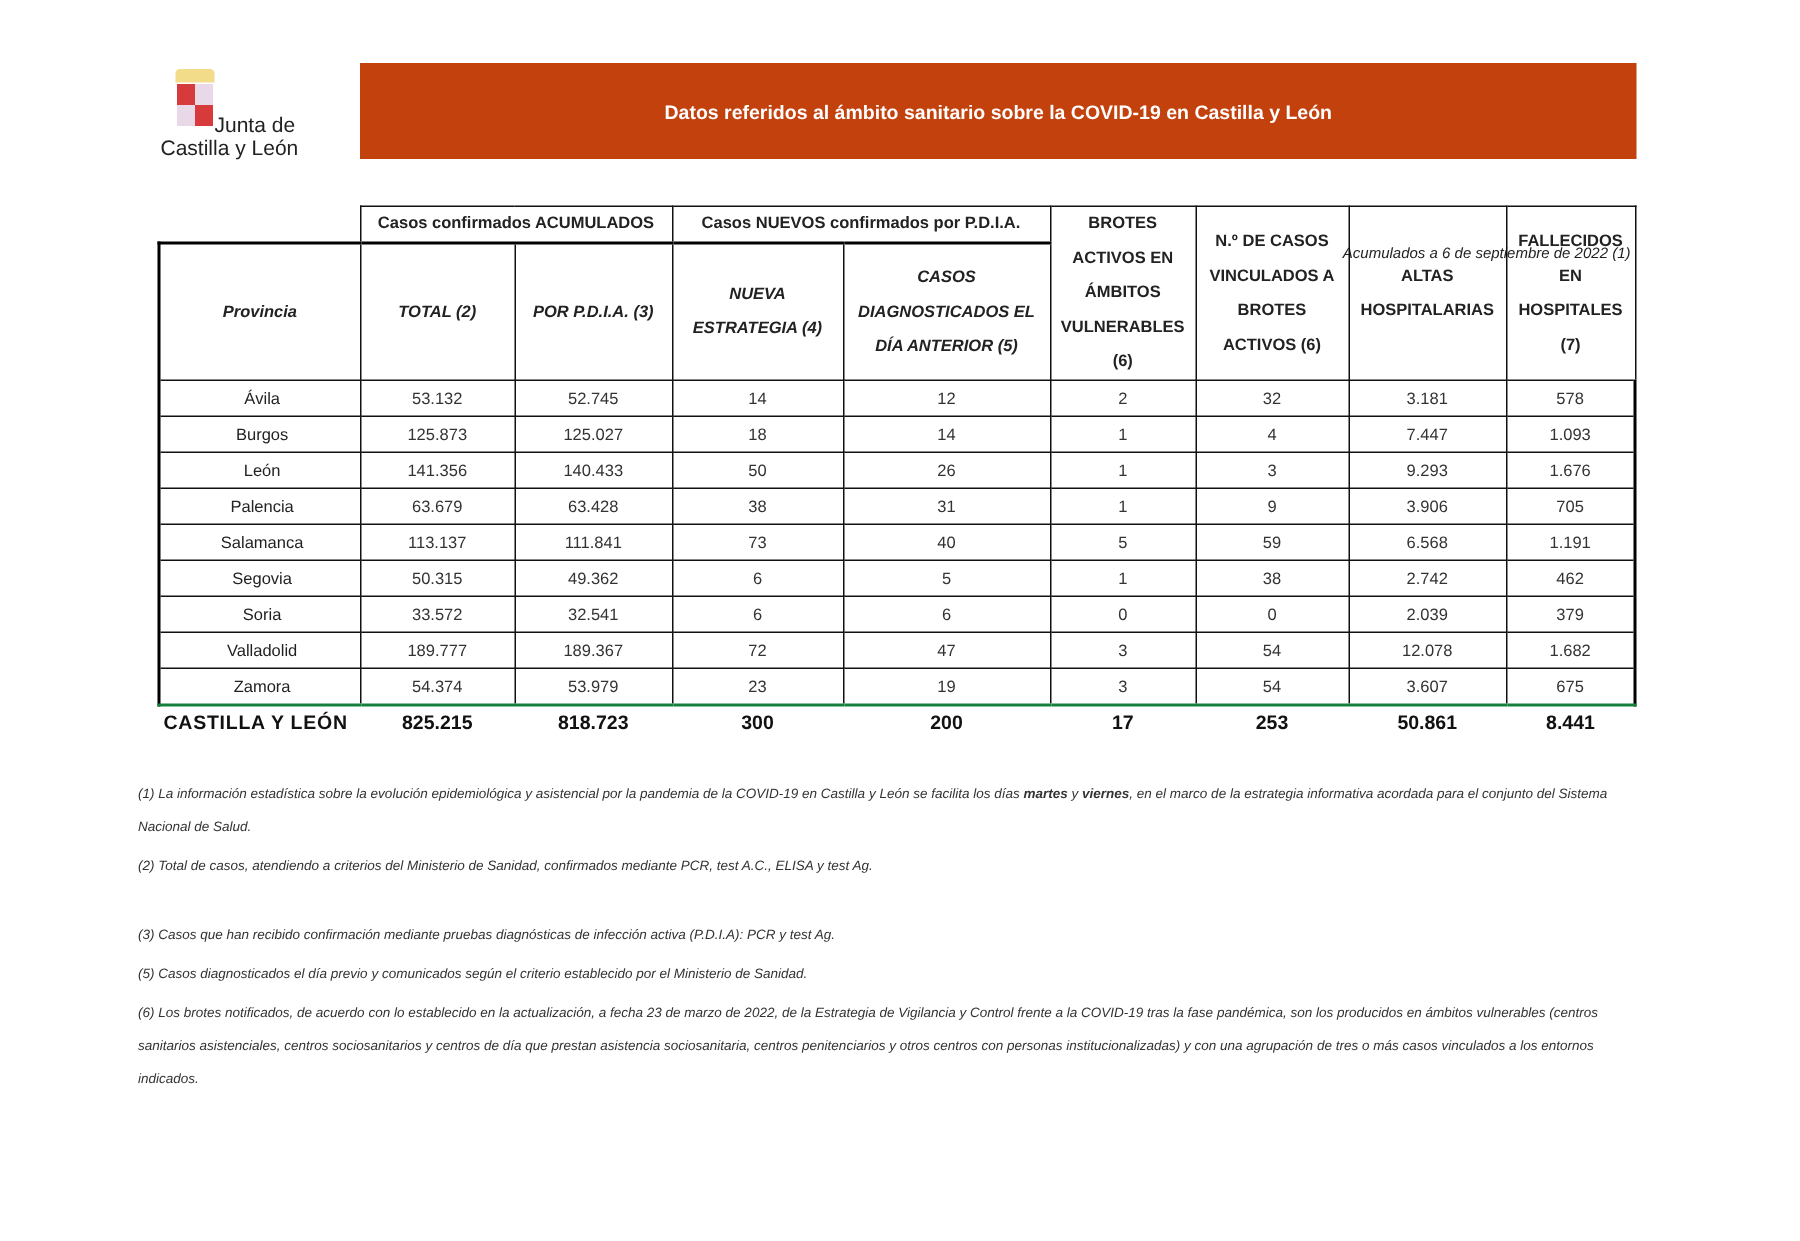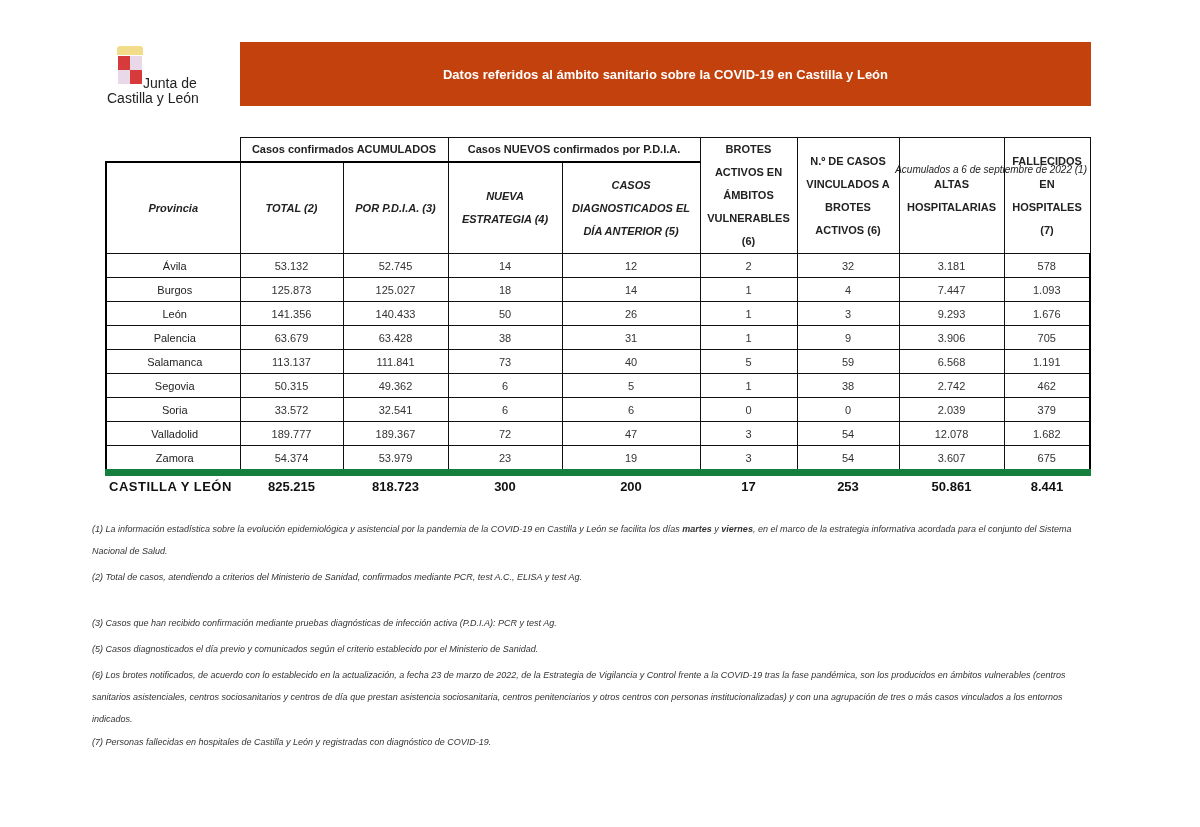--- a/index.html
+++ b/index.html
@@ -29,21 +29,21 @@
       padding: 0; font-weight: normal; color: #333; }
   table.data th { font-weight: bold; color: #222; line-height: 23px; }
   .grp { height: 24px; }
   .hdr-row th { height: 89px; }
   .noborder { border: none !important; }
   .outer-left { border-left: 2px solid #000 !important; }
   .outer-top { border-top: 2px solid #000 !important; font-style: italic; }
   .outer-right { border-right: 2px solid #000 !important; }
   .prov { text-align: center; font-weight: bold; color: #222 !important; padding-left: 3px !important; }
   tr.row td { height: 23px; }
-  tr.last td { border-bottom: 7px solid #15803d; }
+  tr.last td { border-bottom: 2px solid #15803d; }
   tr.total td { border: none; font-weight: bold; font-size: 13px; color: #111; height: 20px; }
   tr.total td.tlabel { text-align: left; padding-left: 3px; letter-spacing: 0.5px; }
 
   .notes { position: absolute; left: 92px; top: 518px; width: 980px; font-size: 9px; font-style: italic; color: #333; }
   .note { line-height: 22px; margin: 0 0 1px 0; }
   .note b { font-weight: bold; }
 </style>
 </head>
 <body>
 
@@ -208,14 +208,13 @@
   </tr>
 </tbody>
   </table>
 
 <div class="notes">
   <p class="note"><span>(1) La información estadística sobre la evolución epidemiológica y asistencial por la pandemia de la COVID-19 en Castilla y León se facilita los días </span><b>martes</b><span> y </span><b>viernes</b><span>, en el marco de la estrategia informativa acordada para el conjunto del Sistema Nacional de Salud.</span></p>
   <p class="note" style="margin-top:4px">(2) Total de casos, atendiendo a criterios del Ministerio de Sanidad, confirmados mediante PCR, test A.C., ELISA y test Ag.</p>
   <p class="note" style="margin-top:24px">(3) Casos que han recibido confirmación mediante pruebas diagnósticas de infección activa (P.D.I.A): PCR y test Ag.</p>
   <p class="note" style="margin-top:4px">(5) Casos diagnosticados el día previo y comunicados según el criterio establecido por el Ministerio de Sanidad.</p>
   <p class="note" style="margin-top:4px">(6) Los brotes notificados, de acuerdo con lo establecido en la actualización, a fecha 23 de marzo de 2022, de la Estrategia de Vigilancia y Control frente a la COVID-19 tras la fase pandémica, son los producidos en ámbitos vulnerables (centros sanitarios asistenciales, centros sociosanitarios y centros de día que prestan asistencia sociosanitaria, centros penitenciarios y otros centros con personas institucionalizadas) y con una agrupación de tres o más casos vinculados a los entornos indicados.</p>
-  <p class="note">(7) Personas fallecidas en hospitales de Castilla y León y registradas con diagnóstico de COVID-19.</p>
 </div>
 
 </body></html>

